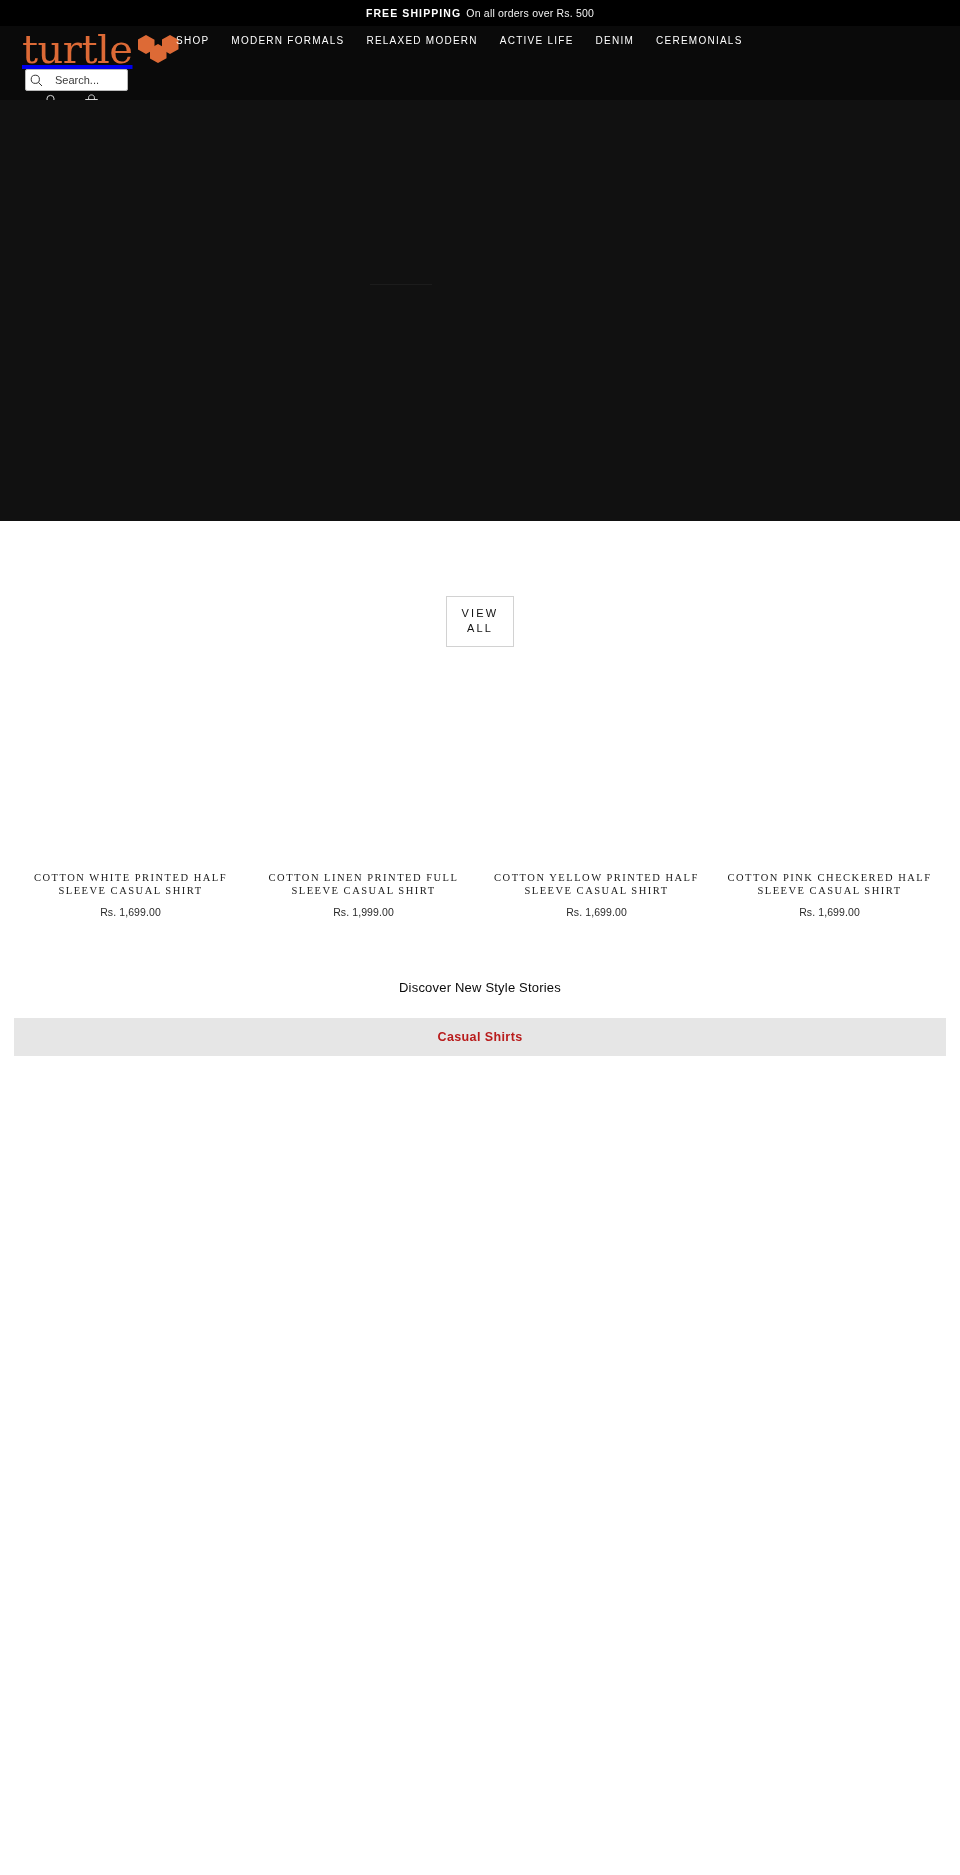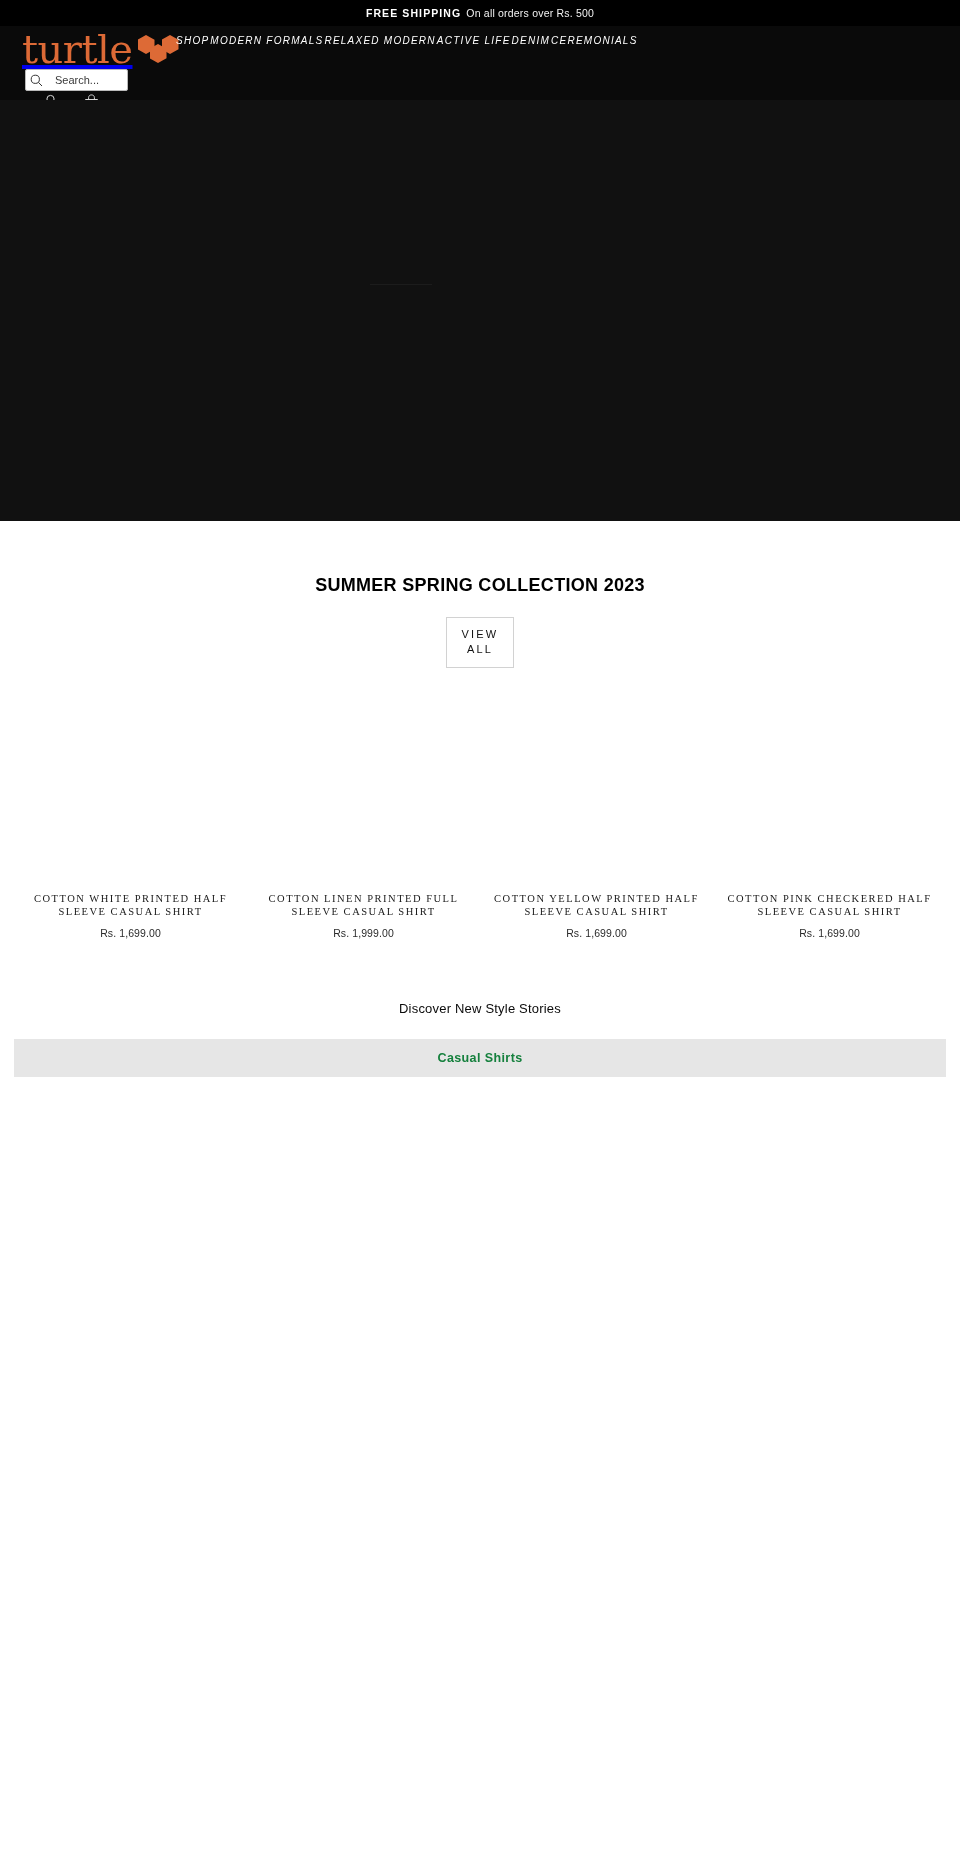--- a/index.html
+++ b/index.html
@@ -65,23 +65,22 @@
   }
   .hex-a { left: 0px;  top: 1px; }
   .hex-b { left: 12px; top: 10px; }
   .hex-c { left: 24px; top: 1px; }
 
   .main-nav {
     position: absolute;
     left: 154px;
     top: 9px;
     display: flex;
-    gap: 1px;
-    align-items: center;
-    font-style: italic;
+    gap: 22px;
+    align-items: center;
   }
   .nav-link {
     color: #ffffff;
     font-size: 10px;
     letter-spacing: 1.25px;
     text-decoration: none;
     white-space: nowrap;
     font-weight: 400;
   }
 
@@ -206,21 +205,21 @@
   }
   .story-banner {
     margin: 23px 14px 0;
     height: 38px;
     background: #e6e6e6;
     display: flex;
     align-items: center;
     justify-content: center;
   }
   .story-banner-label {
-    color: #15803d;
+    color: #b91c1c;
     font-size: 12.5px;
     font-weight: 700;
     letter-spacing: 0.4px;
   }
   .story-body { height: 280px; background: #ffffff; }
   .story-body-short { height: 255px; background: #ffffff; }
 </style>
 </head>
 <body>
 
@@ -274,21 +273,20 @@
     </div>
 
   </div>
 </header>
 
 <section class="hero">
   <div class="hero-divider"></div>
 </section>
 
 <section class="collection-section">
-  <h2 class="collection-title">SUMMER SPRING COLLECTION 2023</h2>
 
   <button class="view-all-btn">
     <span>VIEW</span><br>
     <span>ALL</span>
   </button>
 
   <div class="product-grid">
 
     <div class="product-card">
       <div class="product-image"></div>

